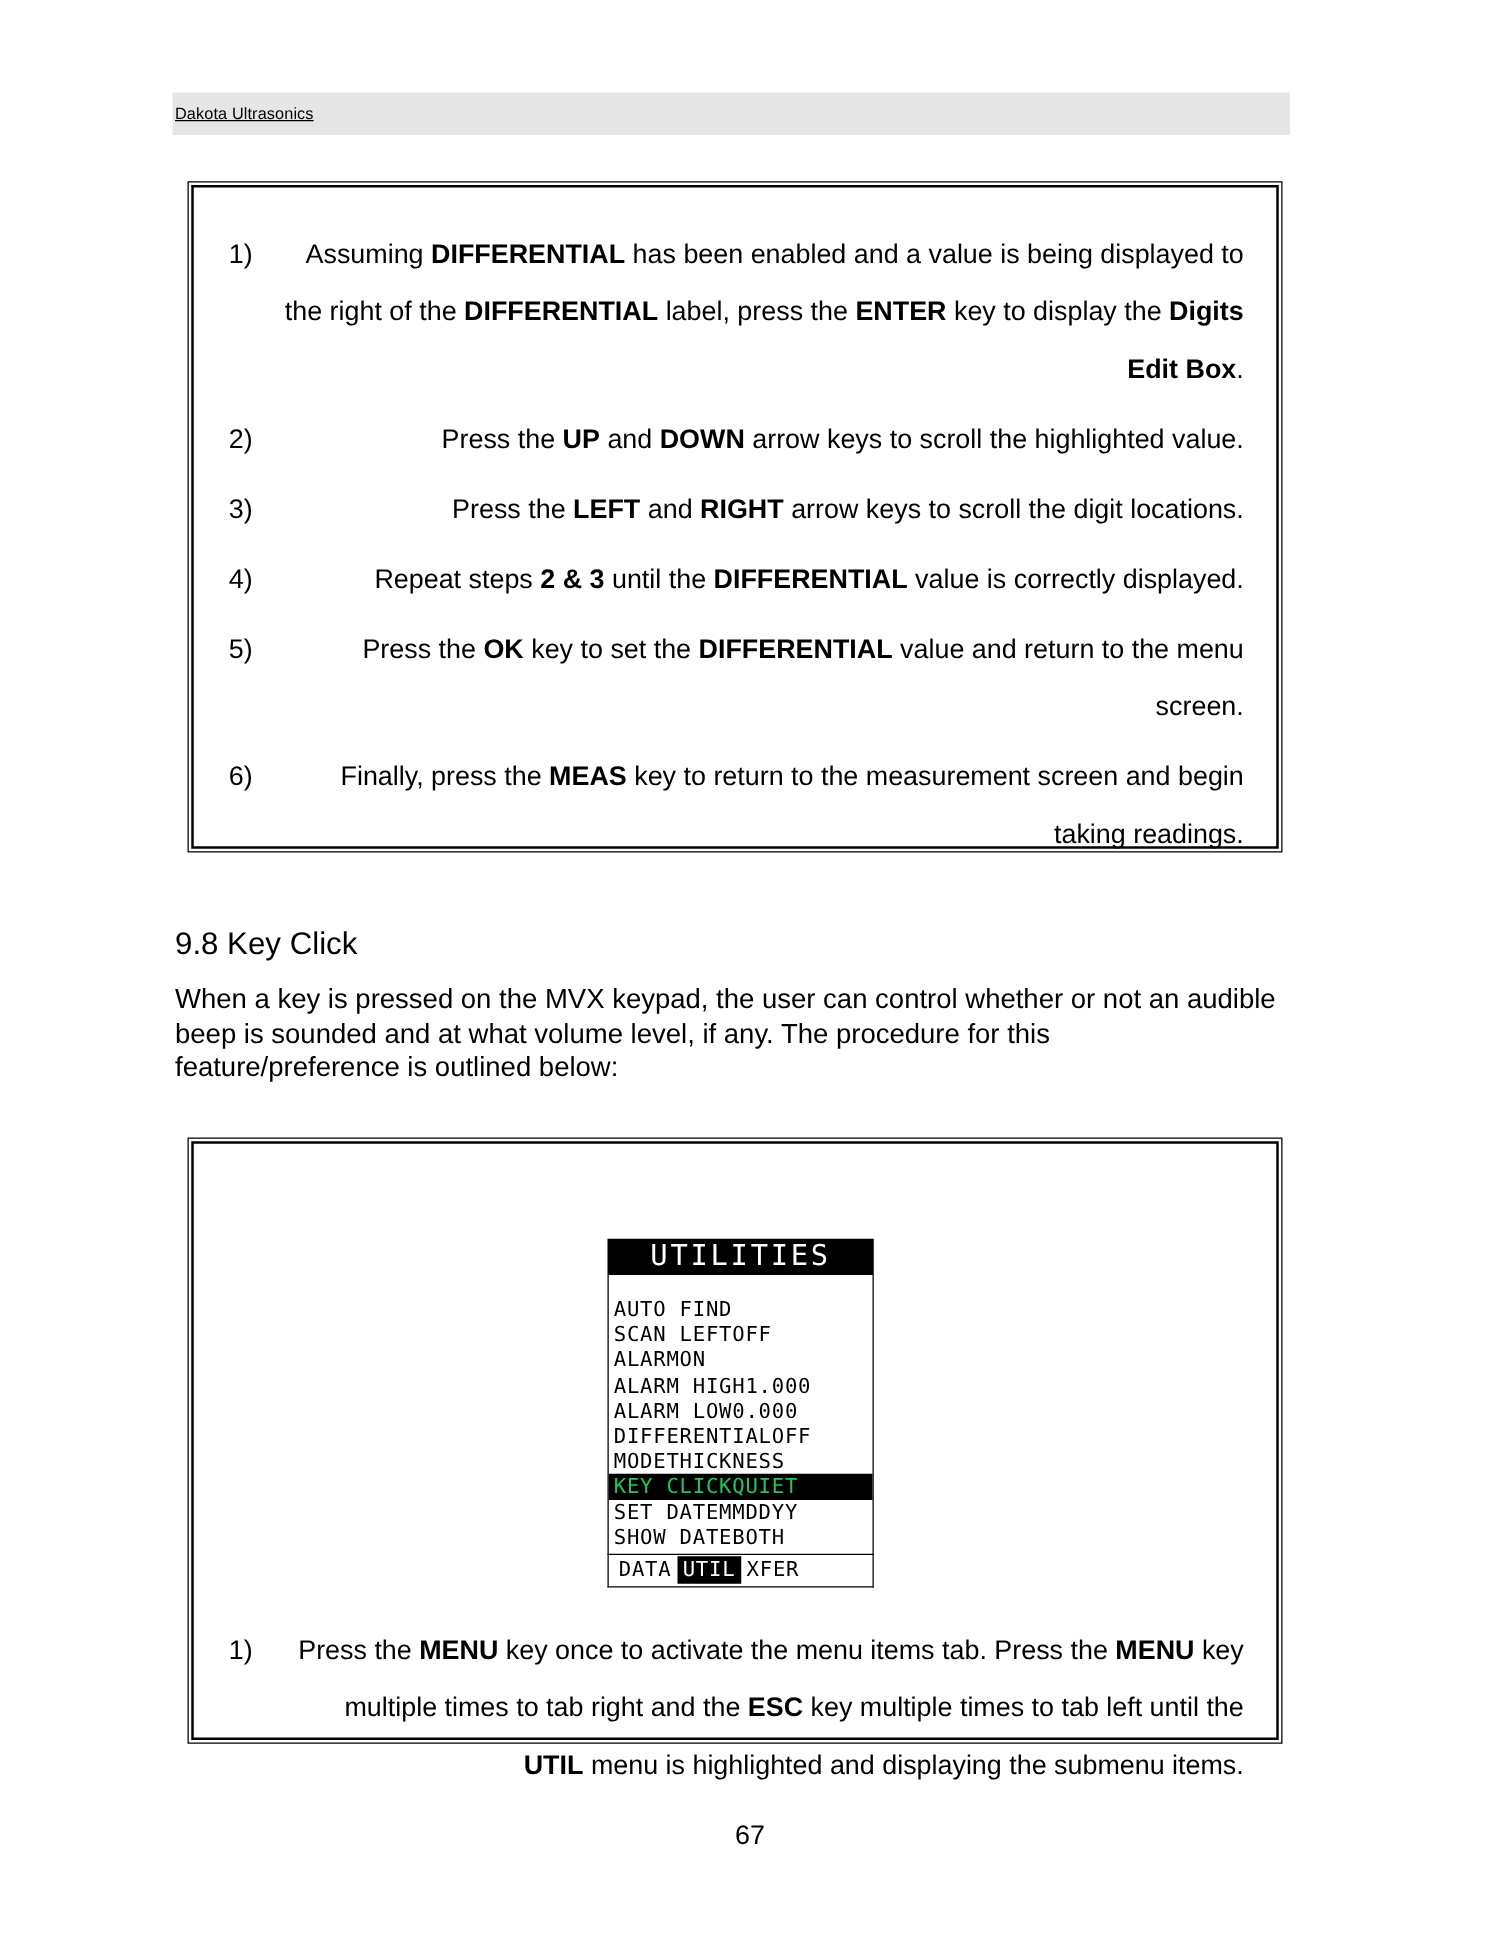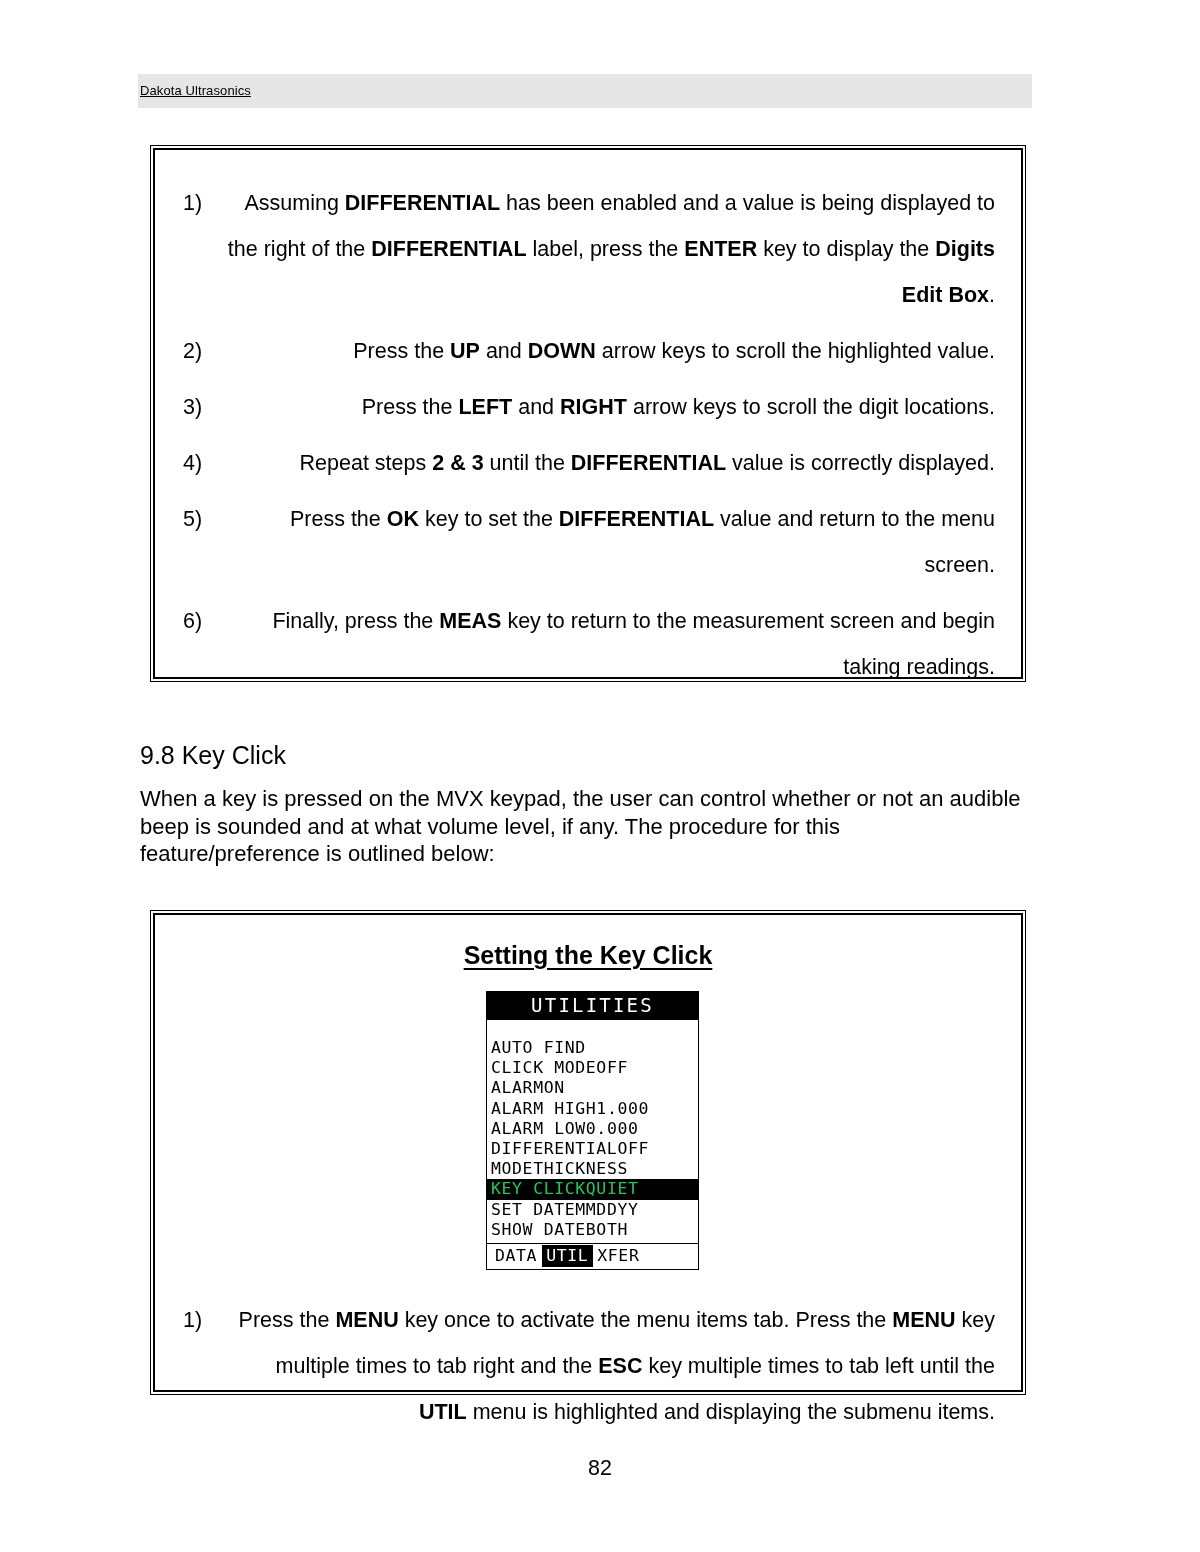--- a/index.html
+++ b/index.html
@@ -124,21 +124,21 @@
     left: 331px;
     top: 76px;
     width: 213px;
     background: #ffffff;
     font-family: "DejaVu Sans Mono", "Liberation Mono", monospace;
   }
   .lcd-title {
     background: #000000;
     color: #ffffff;
     text-align: center;
-    font-size: 19px;
+    font-size: 23px;
     line-height: 26px;
     letter-spacing: 2.2px;
     padding: 1px 0 2px 0;
   }
   .lcd-body {
     border: 1.5px solid #000;
     border-top: none;
     box-sizing: border-box;
     padding: 18px 0 3px 0;
     background: #ffffff;
@@ -238,31 +238,30 @@
       </div>
   </div>
 </div>
 
 <div class="section-heading">9.8 Key Click</div>
 <div class="section-para">When a key is pressed on the MVX keypad, the user can control whether or not an audible beep is sounded and at what volume level, if any.  The procedure for this feature/preference is outlined below:</div>
 
 <div class="dbox" id="box-figure">
   <div class="dbox-inner">
 
-    <div class="figure-title">Setting the Key Click</div>
 
     <div class="lcd">
       <div class="lcd-title">UTILITIES</div>
       <div class="lcd-body" id="lcd-rows">
           <div class="lcd-row">
             <span class="lcd-label">AUTO FIND</span>
             <span class="lcd-value"></span>
           </div>
           <div class="lcd-row">
-            <span class="lcd-label">CLICK MODE</span>
+            <span class="lcd-label">SCAN LEFT</span>
             <span class="lcd-value">OFF</span>
           </div>
           <div class="lcd-row">
             <span class="lcd-label">ALARM</span>
             <span class="lcd-value">ON</span>
           </div>
           <div class="lcd-row">
             <span class="lcd-label">ALARM HIGH</span>
             <span class="lcd-value">1.000</span>
           </div>
@@ -300,13 +299,13 @@
 
     <div class="figure-proc proc-list" id="figure-list">
         <div class="proc-item">
           <span class="proc-num">1)</span>
           <span class="proc-text">Press the <b>MENU</b> key once to activate the menu items tab.  Press the <b>MENU</b> key multiple times to tab right and the <b>ESC</b> key multiple times to tab left until the <b>UTIL</b> menu is highlighted and displaying the submenu items.</span>
         </div>
       </div>
   </div>
 </div>
 
-<div class="page-number">82</div>
+<div class="page-number">67</div>
 
 </body></html>

